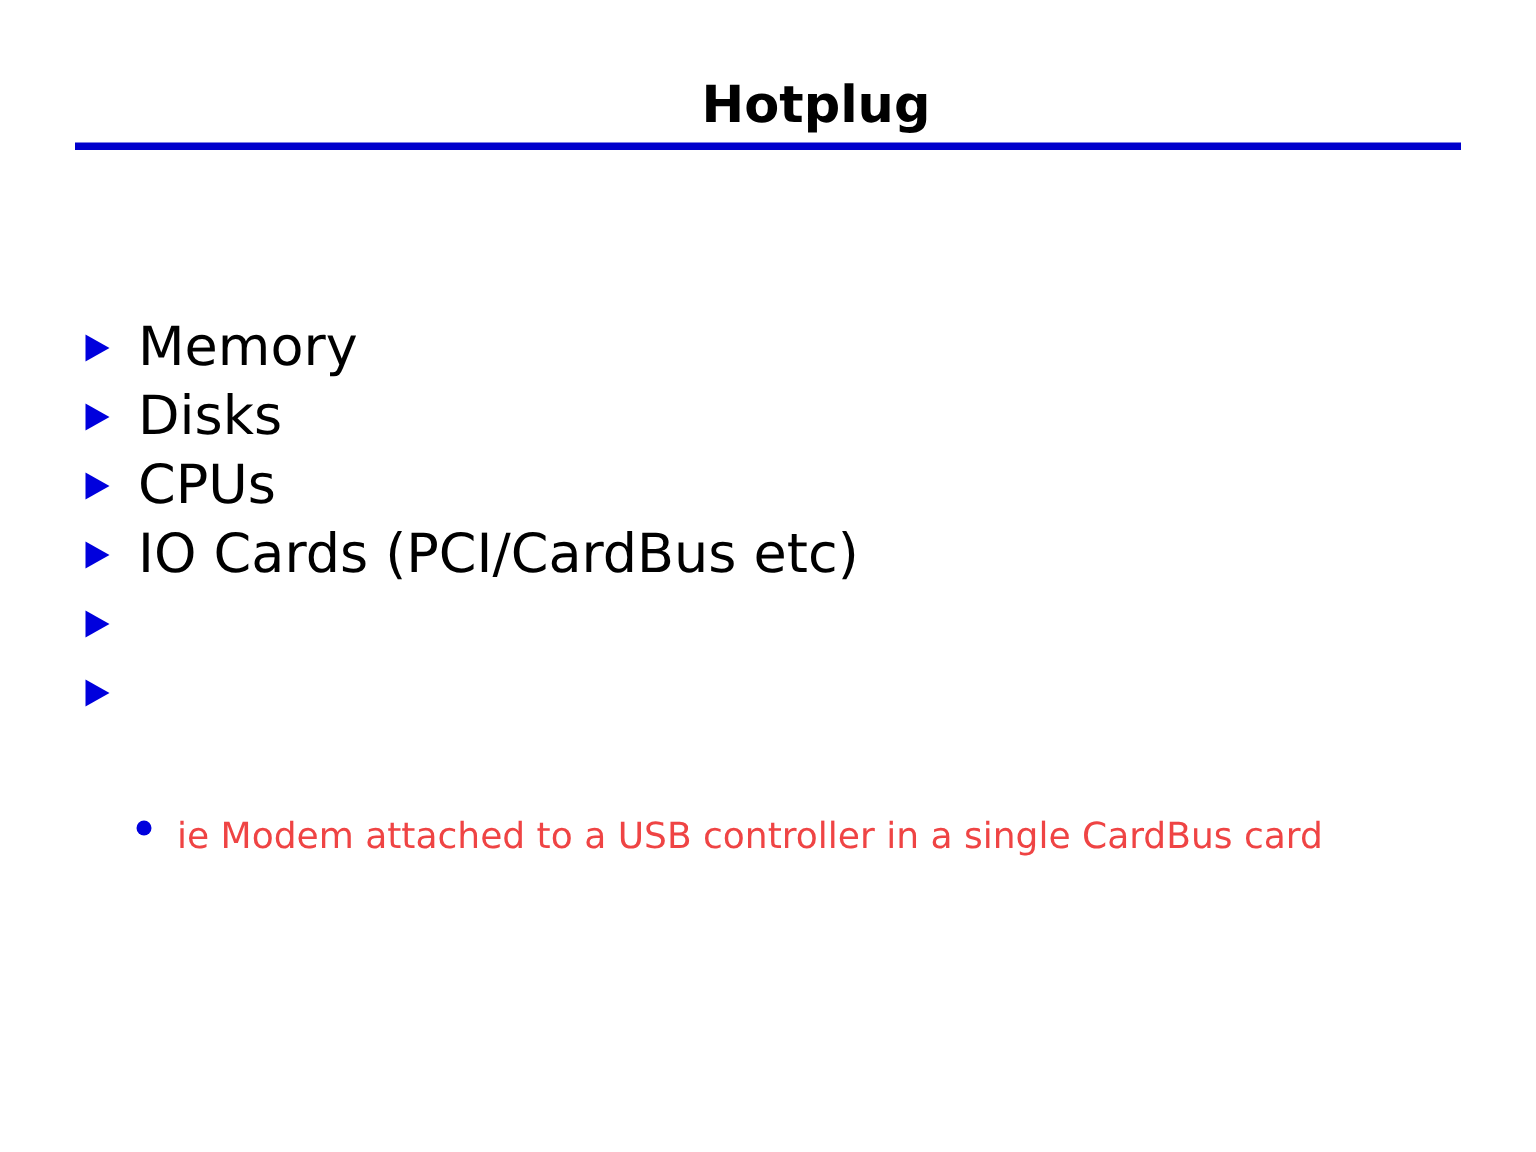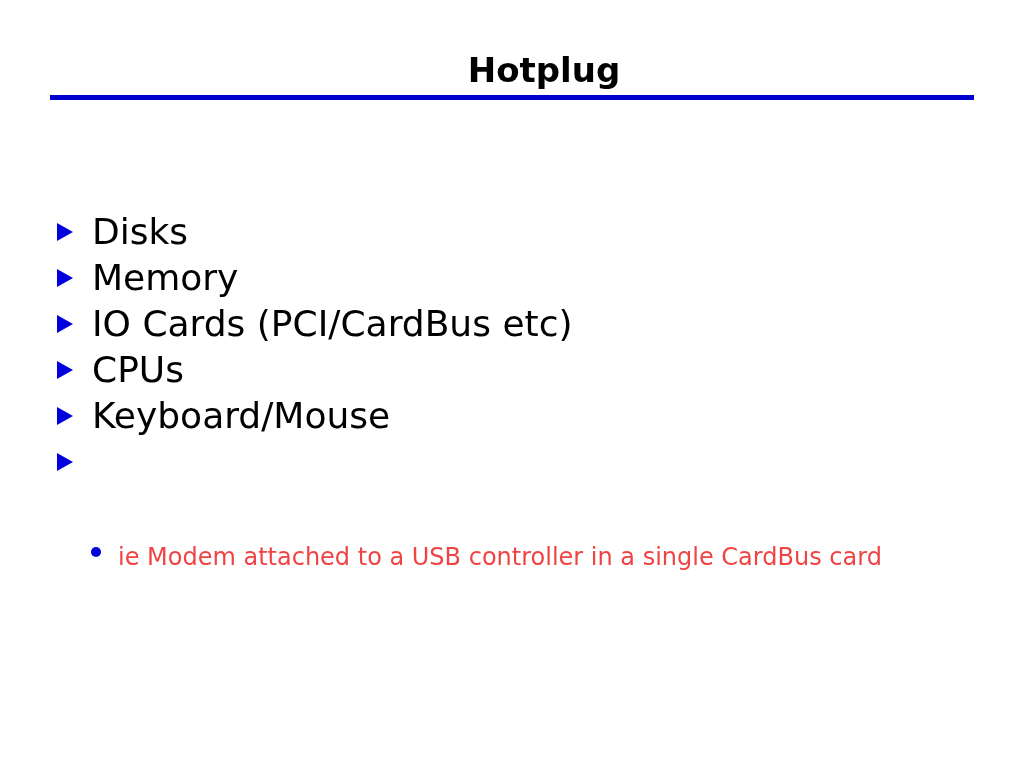--- a/index.html
+++ b/index.html
@@ -126,41 +126,40 @@
 
   <div id="title">Hotplug</div>
 
   <div id="title-rule"></div>
 
 
   <div id="bullets">
 
     <div class="bullet-row">
       <span class="tri-icon"></span>
+      <span class="bullet-text">Memory</span>
+    </div>
+
+    <div class="bullet-row">
+      <span class="tri-icon"></span>
       <span class="bullet-text">Disks</span>
     </div>
 
     <div class="bullet-row">
       <span class="tri-icon"></span>
-      <span class="bullet-text">Memory</span>
+      <span class="bullet-text">CPUs</span>
     </div>
 
     <div class="bullet-row">
       <span class="tri-icon"></span>
       <span class="bullet-text">IO Cards (PCI/CardBus etc)</span>
     </div>
 
     <div class="bullet-row">
       <span class="tri-icon"></span>
-      <span class="bullet-text">CPUs</span>
-    </div>
-
-    <div class="bullet-row">
-      <span class="tri-icon"></span>
-      <span class="bullet-text">Keyboard/Mouse</span>
     </div>
 
     <div class="bullet-row">
       <span class="tri-icon"></span>
     </div>
 
 
   </div>
 
   <div id="subbullets">

